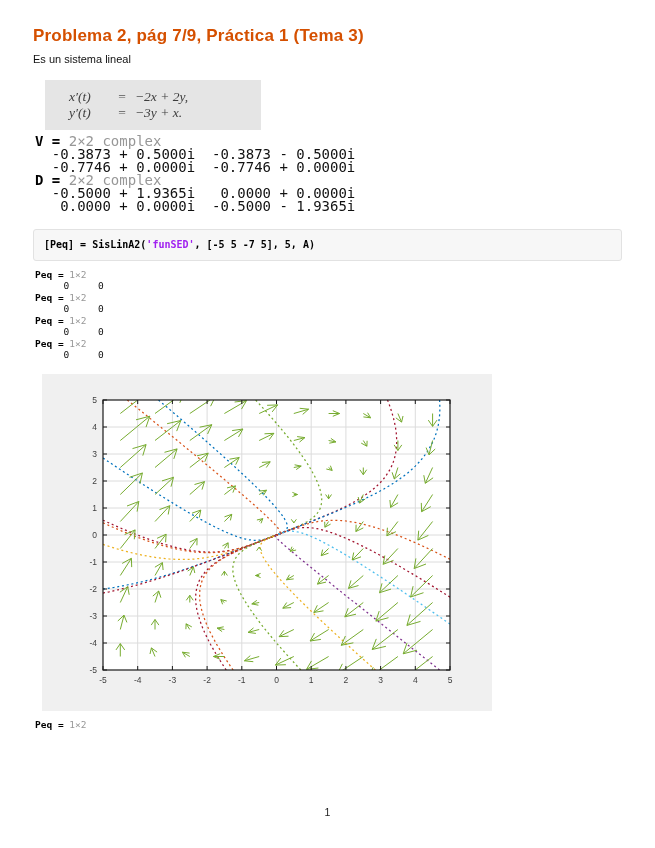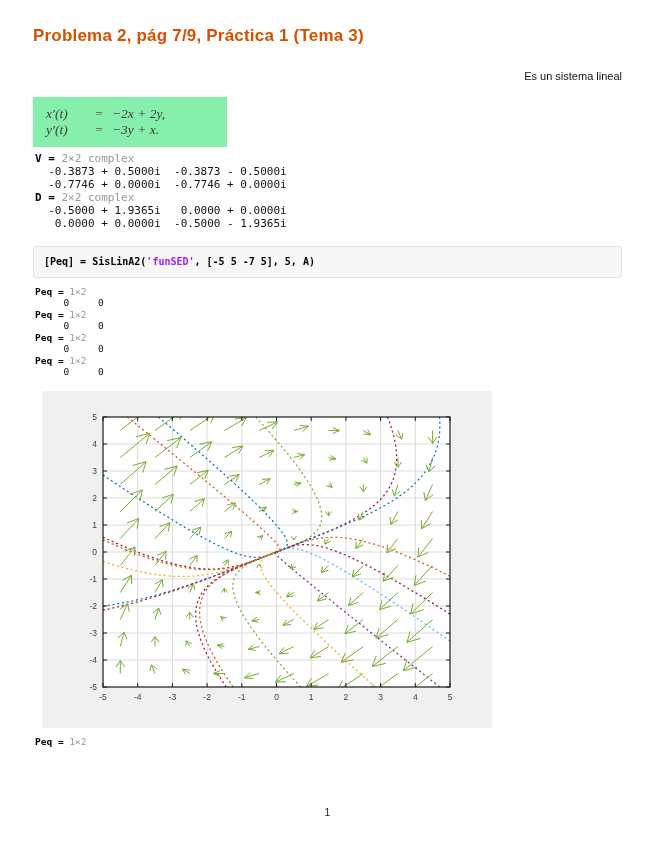--- a/index.html
+++ b/index.html
@@ -1,30 +1,30 @@
 <!DOCTYPE html>
 <html><head>
 <meta charset="utf-8">
 <style>
   html,body{margin:0;padding:0;}
   body{width:655px;height:848px;background:#ffffff;position:relative;overflow:hidden;
        font-family:"Liberation Sans",sans-serif;color:#000;}
   .content{padding:26px 33px 0 33px;}
-  .doc-title{font-size:17px;font-weight:bold;color:#D55000;margin:0 0 24px 0;letter-spacing:0.2px;}
-  .doc-subtitle{font-size:11px;color:#111;margin:0 0 15px 0;text-align:right;}
-  .eq-panel{background:#86efac;width:168px;padding:9px 13px;margin:0 0 5px 0;}
+  .doc-title{font-size:17px;font-weight:bold;color:#D55000;margin:0 0 7px 0;letter-spacing:0.2px;}
+  .doc-subtitle{font-size:11px;color:#111;margin:0 0 15px 0;}
+  .eq-panel{background:#e5e5e5;width:168px;padding:9px 24px;margin:0 0 5px 12px;}
   .eq-row{display:grid;grid-template-columns:40px 26px auto;align-items:baseline;
           font-family:"Liberation Serif",serif;font-style:italic;font-size:13.5px;color:#3d3d3d;line-height:16px;}
   .eq-row .eq-sign{text-align:center;font-style:normal;color:#555;}
   .code-block{background:#f7f7f7;border:1px solid #e2e2e2;border-radius:3px;padding:8px 10px;
               font-family:"DejaVu Sans Mono",monospace;font-size:10px;font-weight:bold;
               line-height:13.5px;color:#000;white-space:pre;margin:0 0 6px 0;}
   .code-comment{color:#228B22;}
   .code-string{color:#A020F0;}
-  .output{font-family:"DejaVu Sans Mono",monospace;font-size:11px;line-height:13px;
+  .output{font-family:"DejaVu Sans Mono",monospace;font-size:14px;line-height:13px;
           white-space:pre;margin:0 0 16px 2px;}
   .out-label{font-weight:bold;color:#000;}
   .out-dims{color:#979797;font-weight:normal;}
   .out-row{font-weight:normal;color:#111;}
   .peq-group{margin:8px 0 14px 2px;}
   .peq-block{font-family:"DejaVu Sans Mono",monospace;font-size:9.5px;line-height:11px;
              white-space:pre;margin-bottom:1px;}
   .figure-panel{position:relative;width:450px;height:337px;background:#f0f0f0;margin:4px 0 8px 9px;}
   .peq-footer{font-family:"DejaVu Sans Mono",monospace;font-size:9.5px;white-space:pre;margin:6px 0 0 2px;}
   .page-number{position:absolute;bottom:30px;left:0;right:0;text-align:center;font-size:10.5px;color:#222;}

